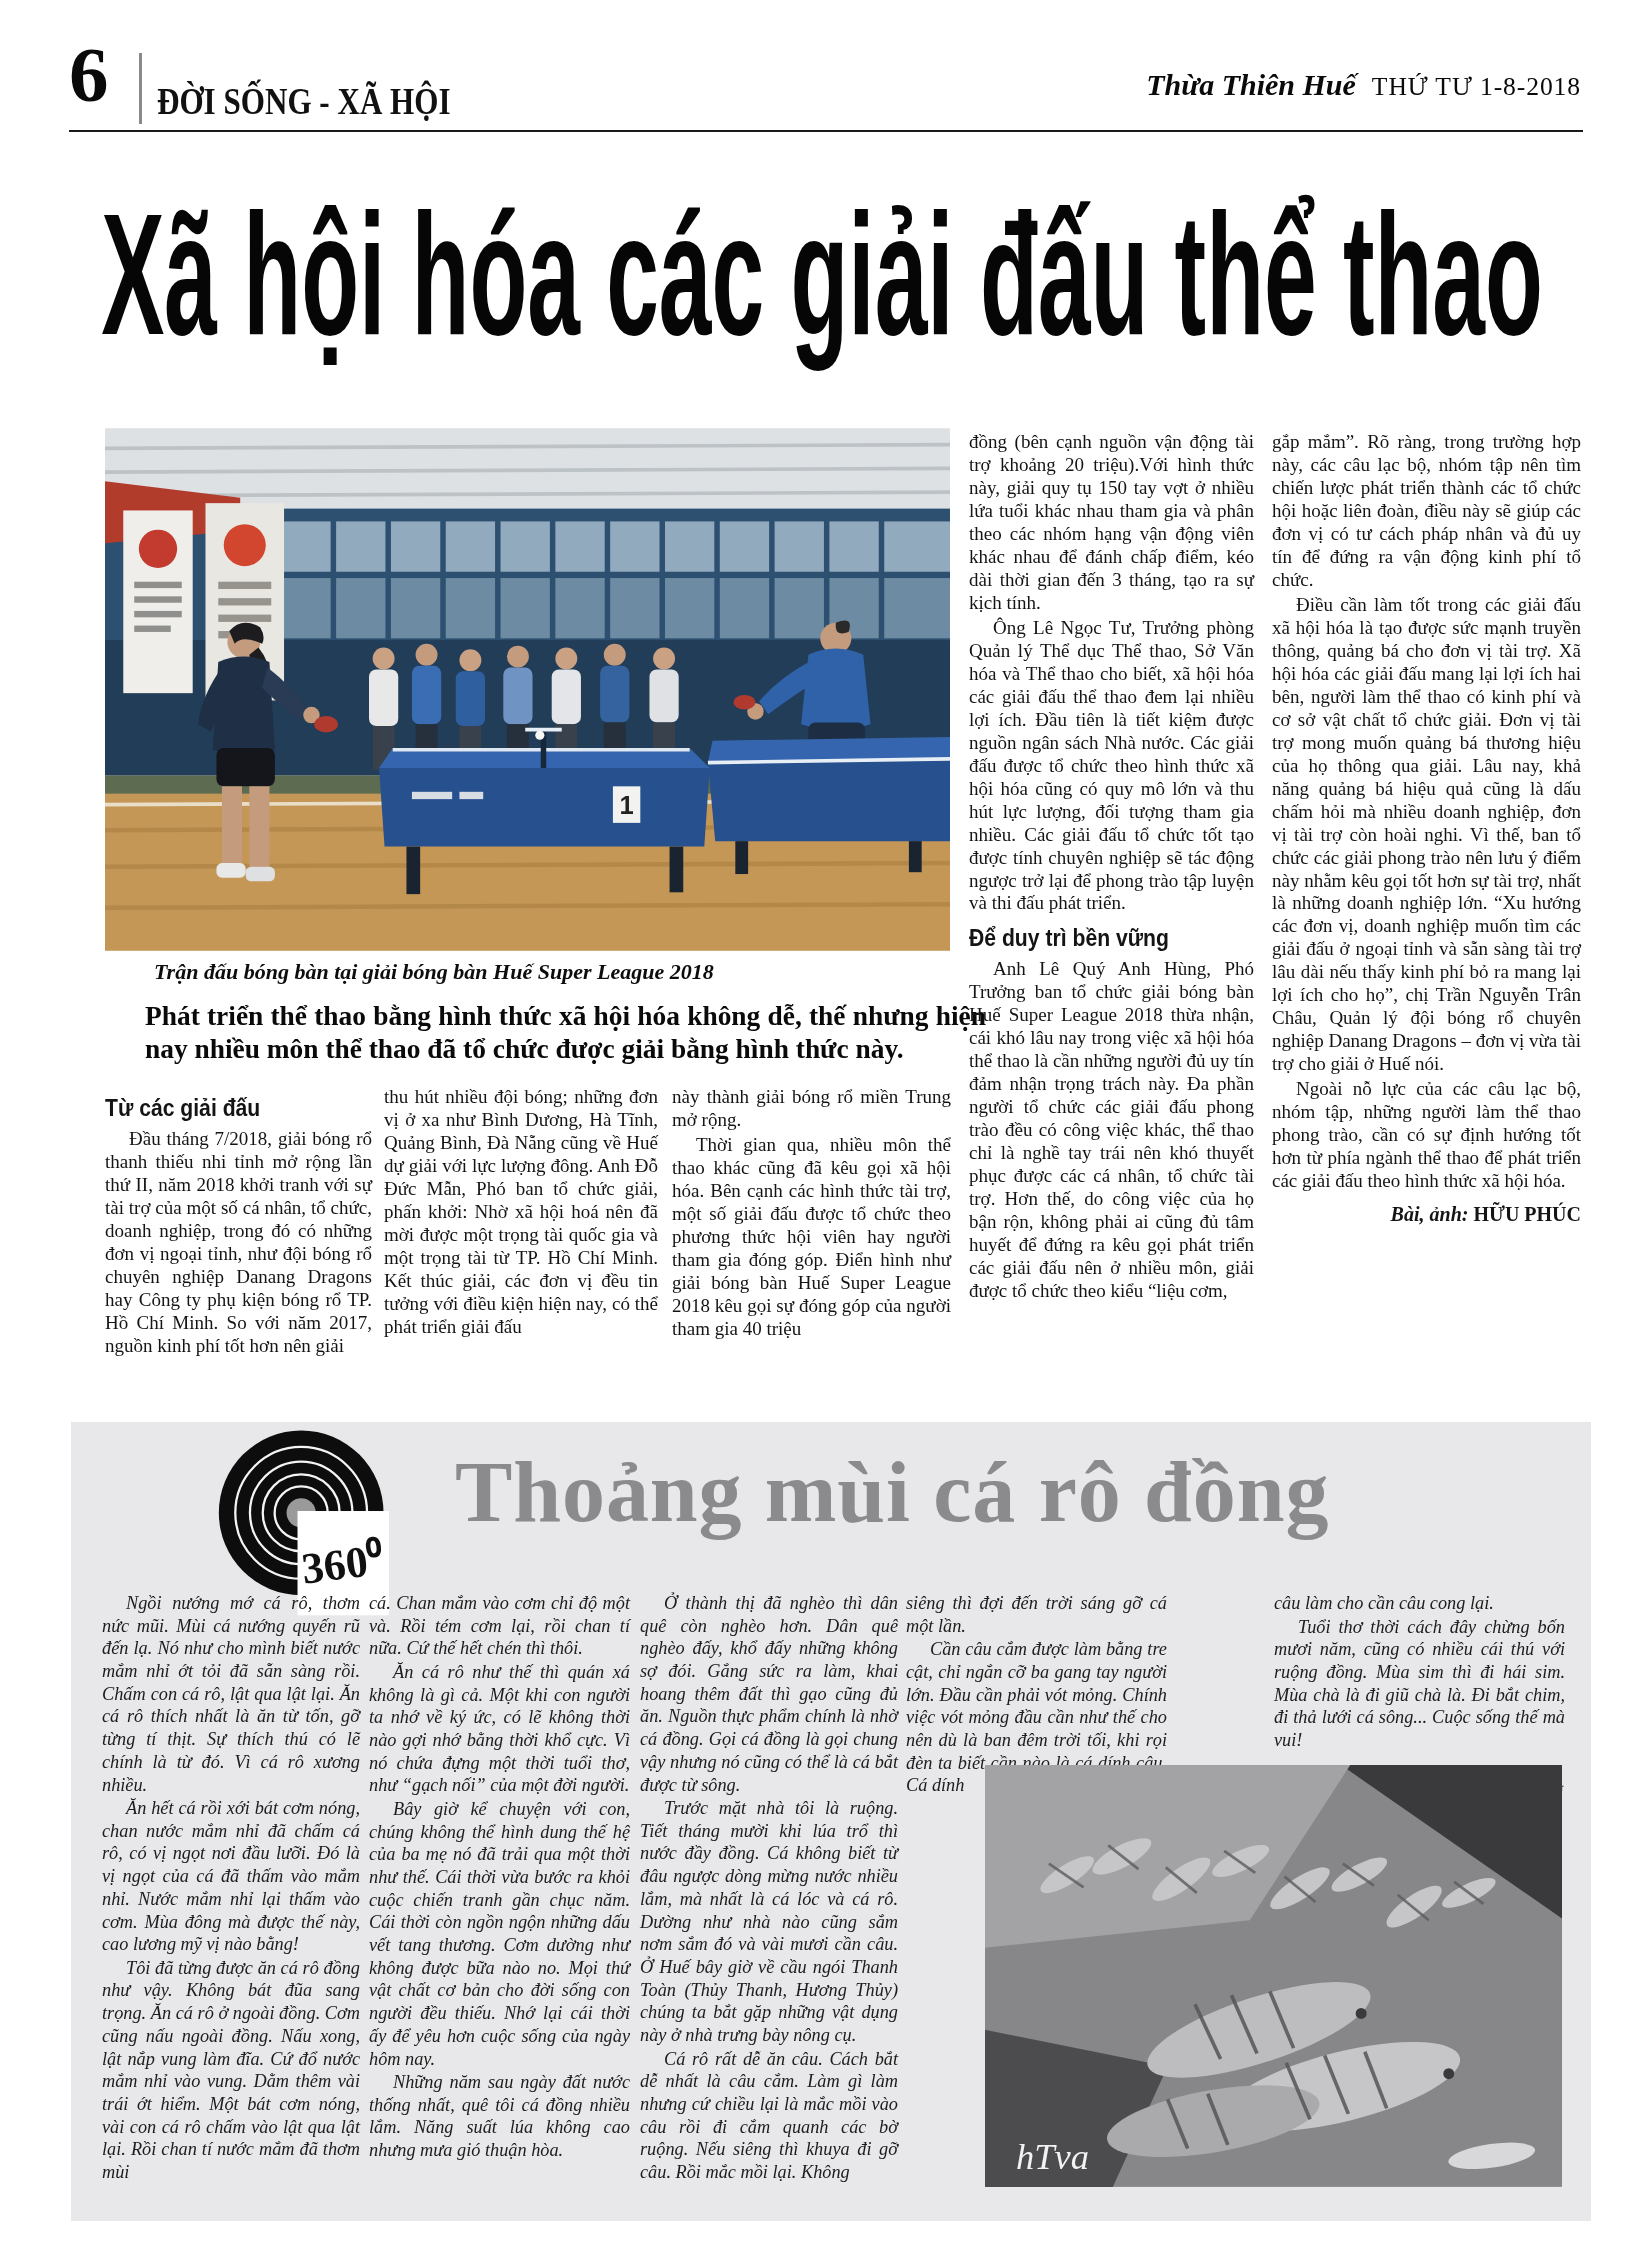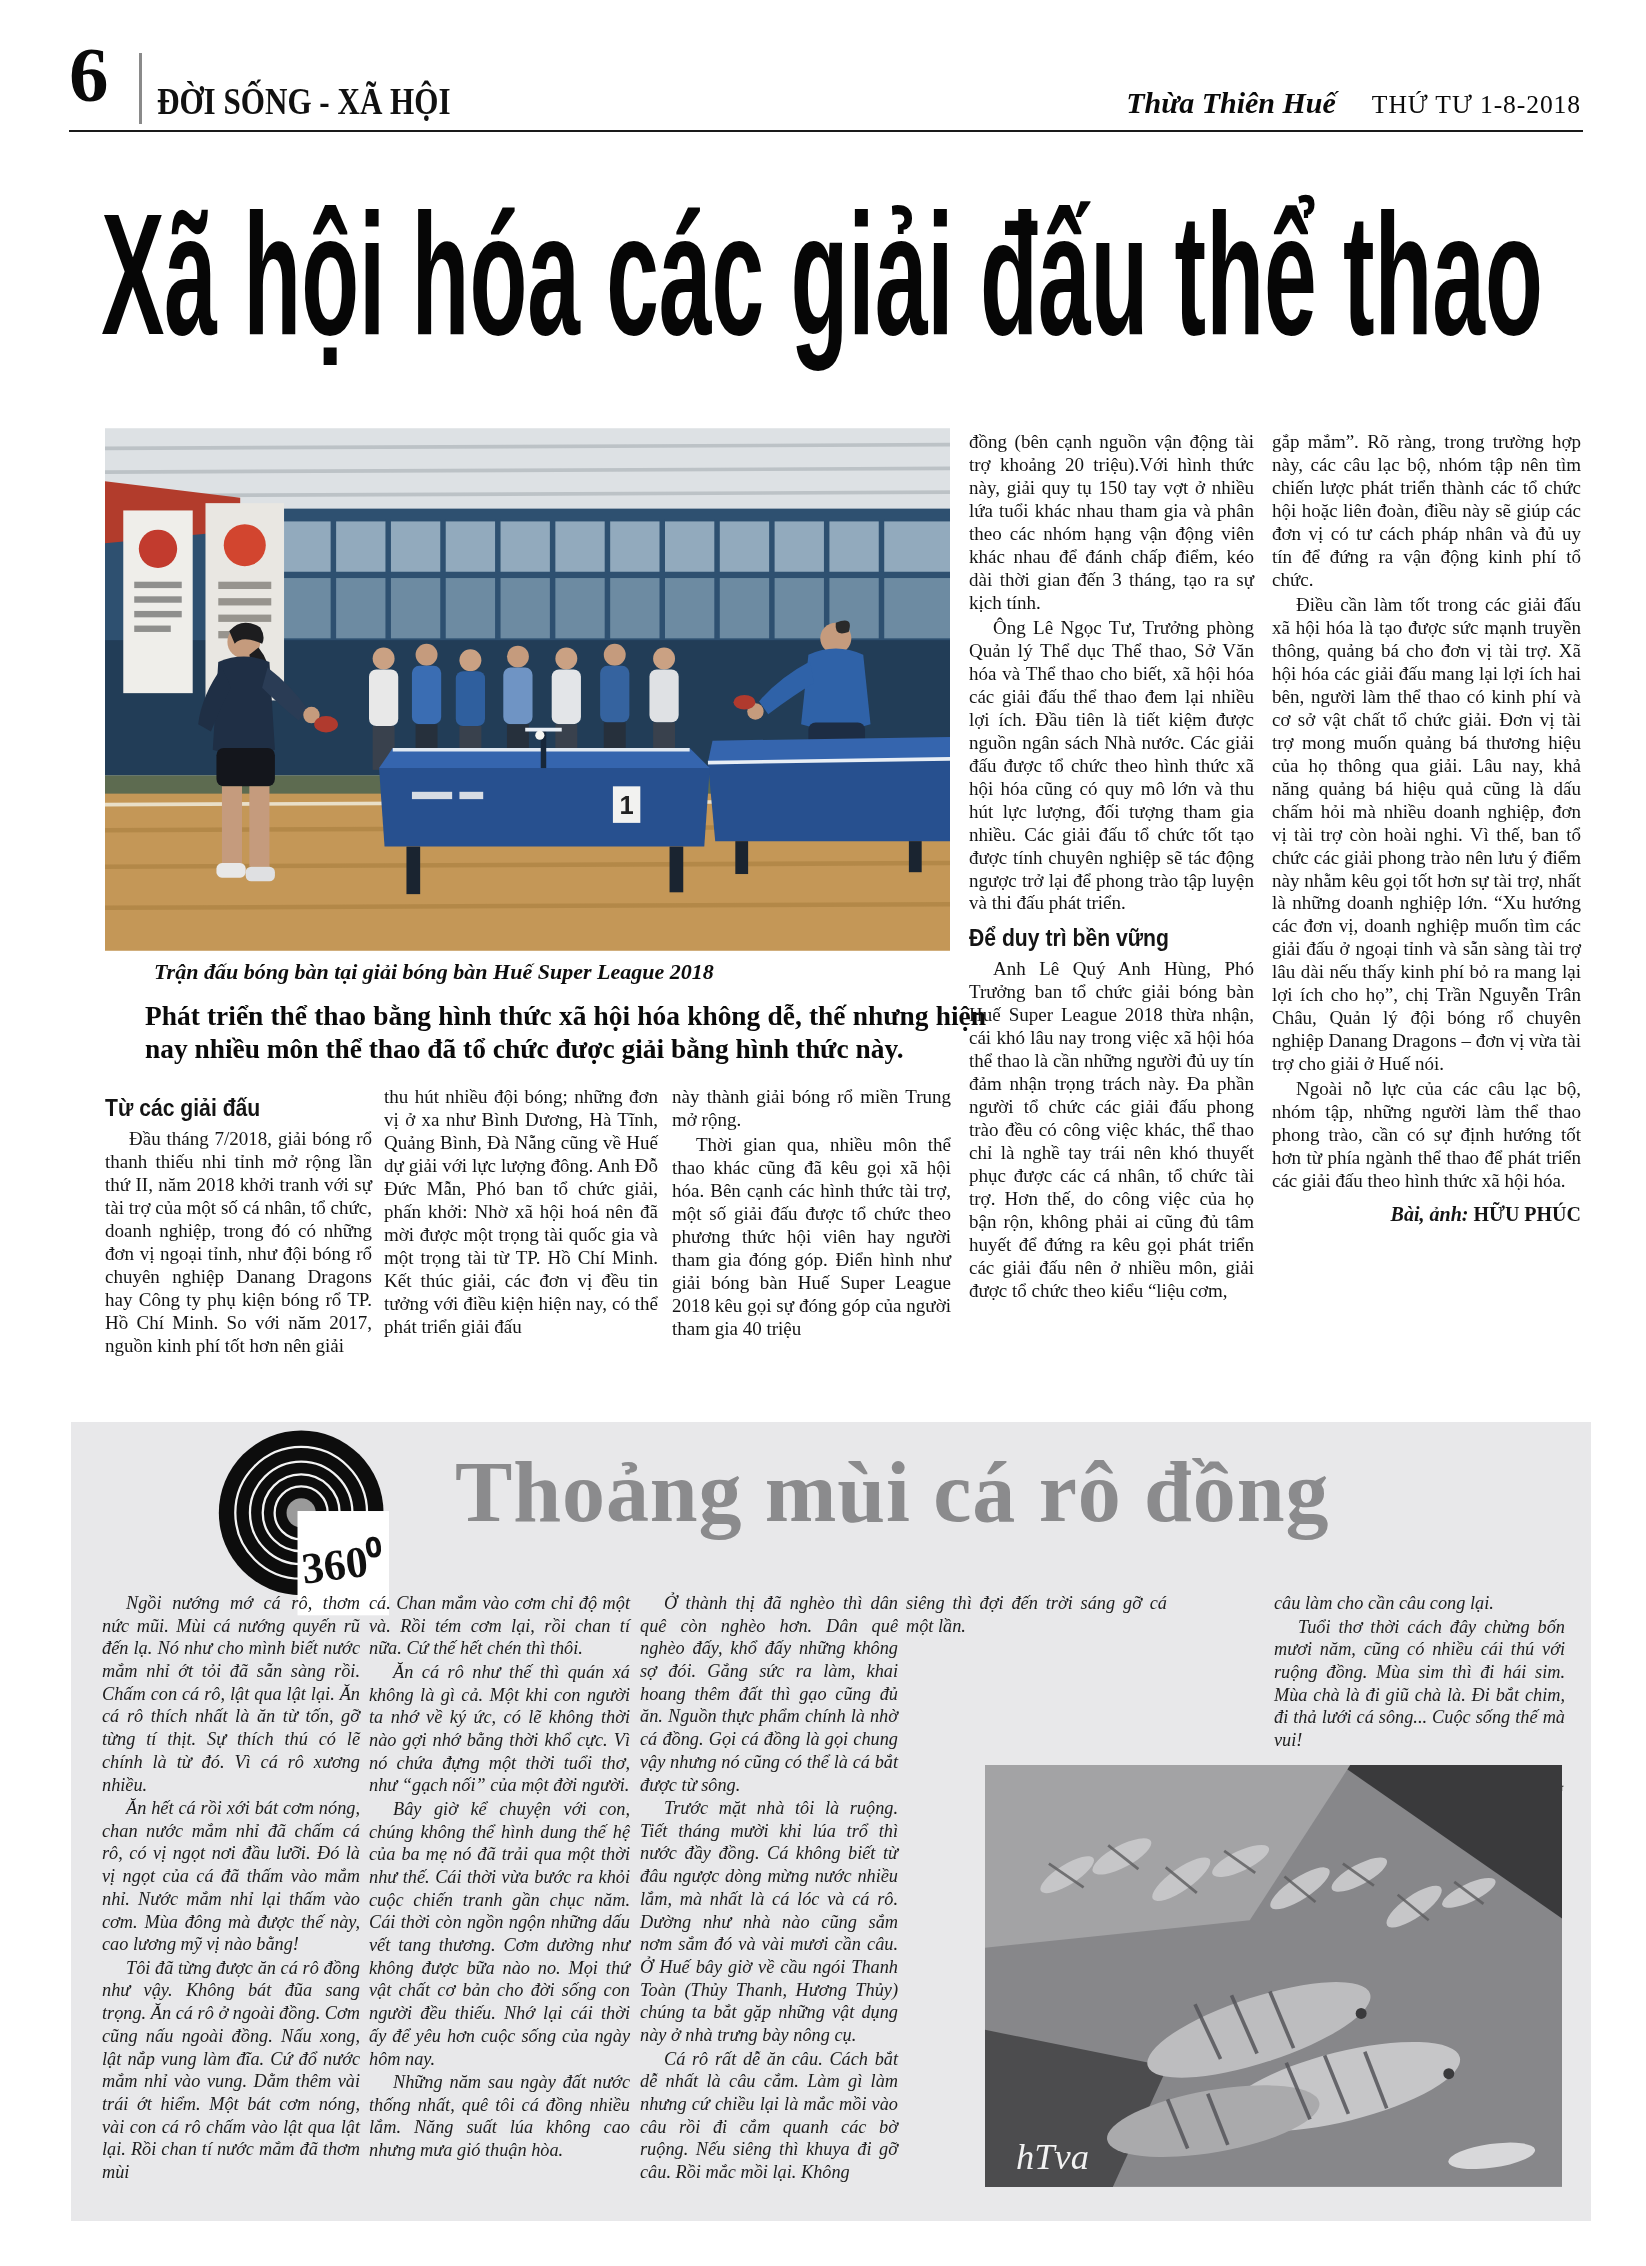--- a/index.html
+++ b/index.html
@@ -7,21 +7,21 @@
     width:1647px;height:2267px;position:relative;background:#ffffff;
     font-family:"Liberation Serif",serif;color:#111;overflow:hidden;
   }
   
   .page-number{position:absolute;left:69px;top:35px;font-family:"Liberation Serif",serif;
     font-weight:bold;font-size:79px;line-height:1;color:#0a0a0a;}
   .header-divider{position:absolute;left:139px;top:53px;width:2.7px;height:71px;background:#8a8a8a;}
   .section-name{position:absolute;left:157px;top:80px;font-family:"Liberation Serif",serif;
     font-weight:bold;font-size:37px;letter-spacing:0;white-space:nowrap;}
   .section-name .squeeze{display:inline-block;transform:scaleX(.84);transform-origin:left center;}
-  .header-right{position:absolute;right:66px;top:86px;display:flex;align-items:baseline;gap:36px;}
+  .header-right{position:absolute;right:66px;top:68px;display:flex;align-items:baseline;gap:16px;}
   .masthead{font-family:"Liberation Serif",serif;font-weight:bold;font-style:italic;font-size:30px;color:#0a0a0a;}
   .issue-date{font-family:"Liberation Serif",serif;font-size:25.6px;letter-spacing:0.9px;color:#0a0a0a;}
   .header-rule{position:absolute;left:69px;right:64px;top:130px;height:1.8px;background:#1a1a1a;}
   
   .headline-wrap{position:absolute;left:82px;top:135px;width:1480px;height:245px;}
   
   .photo{position:absolute;left:105px;top:428px;width:845px;height:523px;}
   .photo-caption{position:absolute;left:154px;top:959px;font-style:italic;font-weight:bold;
     font-size:22px;color:#0d0d0d;}
   .lead{position:absolute;left:105px;top:1000px;width:841px;font-weight:bold;font-size:27.4px;
@@ -273,20 +273,21 @@
     <p class="para">Bây giờ kể chuyện với con, chúng không thể hình dung thế hệ của ba mẹ nó đã trải qua một thời như thế. Cái thời vừa bước ra khỏi cuộc chiến tranh gần chục năm. Cái thời còn ngồn ngộn những dấu vết tang thương. Cơm dường như không được bữa nào no. Mọi thứ vật chất cơ bản cho đời sống con người đều thiếu. Nhớ lại cái thời ấy để yêu hơn cuộc sống của ngày hôm nay.</p>
     <p class="para">Những năm sau ngày đất nước thống nhất, quê tôi cá đồng nhiều lắm. Năng suất lúa không cao nhưng mưa gió thuận hòa.</p>
   </div>
 <div class="essay-col" style="left:640px;top:1592px;width:258px">
     <p class="para">Ở thành thị đã nghèo thì dân quê còn nghèo hơn. Dân quê nghèo đấy, khổ đấy những không sợ đói. Gắng sức ra làm, khai hoang thêm đất thì gạo cũng đủ ăn. Nguồn thực phẩm chính là nhờ cá đồng. Gọi cá đồng là gọi chung vậy nhưng nó cũng có thể là cá bắt được từ sông.</p>
     <p class="para">Trước mặt nhà tôi là ruộng. Tiết tháng mười khi lúa trổ thì nước đầy đồng. Cá không biết từ đâu ngược dòng mừng nước nhiều lắm, mà nhất là cá lóc và cá rô. Dường như nhà nào cũng sắm nơm sắm đó và vài mươi cần câu. Ở Huế bây giờ về cầu ngói Thanh Toàn (Thủy Thanh, Hương Thủy) chúng ta bắt gặp những vật dụng này ở nhà trưng bày nông cụ.</p>
     <p class="para">Cá rô rất dễ ăn câu. Cách bắt dễ nhất là câu cắm. Làm gì làm nhưng cứ chiều lại là mắc mồi vào câu rồi đi cắm quanh các bờ ruộng. Nếu siêng thì khuya đi gỡ câu. Rồi mắc mồi lại. Không</p>
   </div>
 <div class="essay-col" style="left:906px;top:1592px;width:261px">
     <p class="para no-indent">siêng thì đợi đến trời sáng gỡ cá một lần.</p>
+    <p class="para">Cần câu cắm được làm bằng tre cật, chỉ ngắn cỡ ba gang tay người lớn. Đầu cần phải vót mỏng. Chính việc vót mỏng đầu cần như thế cho nên dù là ban đêm trời tối, khi rọi đèn ta biết cần nào là cá dính câu. Cá dính</p>
   </div>
 <div class="essay-col" style="left:1274px;top:1592px;width:291px">
     <p class="para no-indent">câu làm cho cần câu cong lại.</p>
     <p class="para">Tuổi thơ thời cách đây chừng bốn mươi năm, cũng có nhiều cái thú với ruộng đồng. Mùa sim thì đi hái sim. Mùa chà là đi giũ chà là. Đi bắt chim, đi thả lưới cá sông... Cuộc sống thế mà vui!</p>
     <div class="essay-author">LÊ PHƯƠNG</div>
   </div>
 
 <div class="fish-art">
   <svg width="577" height="422" viewBox="0 0 632 462">
     <rect width="632" height="462" fill="#87878a"></rect>

